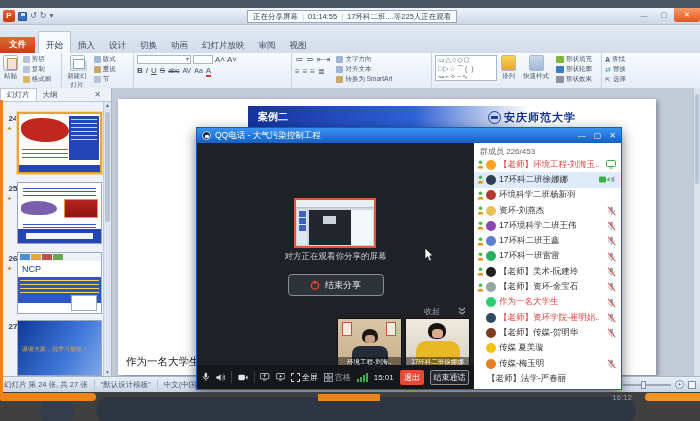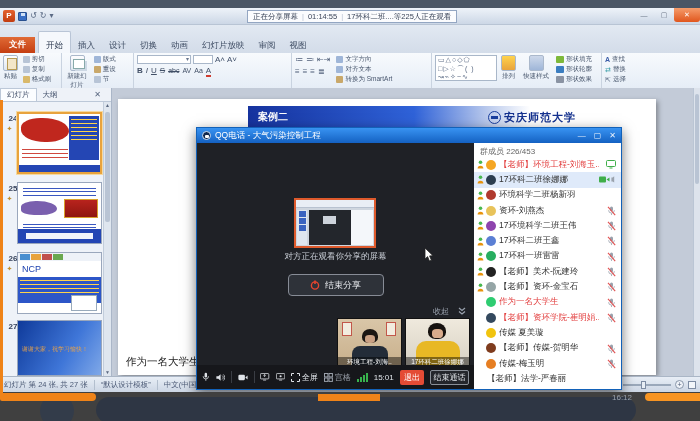--- a/index.html
+++ b/index.html
@@ -100,21 +100,21 @@
   .pv-ribbon { height:8px; background:#e9eef5; border-bottom:1px solid #b8c2d0; }
   .pv-left { position:absolute; left:1px; top:10px; width:10px; bottom:1px; background:#dfe6ef; }
   .pv-left i { display:block; width:7px; height:6px; margin:1px auto; background:#3a63c0; }
   .pv-mid { position:absolute; left:13px; top:10px; width:42px; bottom:1px; background:#23262c; }
   .pv-mid:after { content:""; position:absolute; left:14px; top:6px; width:13px; height:8px; background:#cdd3db; }
   .pv-right { position:absolute; right:1px; top:10px; width:22px; bottom:1px; background:#f4f7fa; }
   .watch-text { position:absolute; top:108px; left:0; width:100%; text-align:center; color:#c9ced6; font-size:8.5px; }
   .end-share { position:absolute; left:50%; transform:translateX(-50%); top:131px; width:96px; height:22px;
                border:1px solid #878c96; border-radius:4px; background:#2e3239; color:#e8eaee; font-size:9px;
                display:flex; align-items:center; justify-content:center; gap:5px; }
-  .collapse { position:absolute; right:8px; top:163px; color:#9aa2ae; font-size:8px; display:flex; align-items:center; gap:9px; }
+  .collapse { position:absolute; right:8px; top:163px; color:#9aa2ae; font-size:8px; display:flex; align-items:center; gap:18px; }
   .vthumbs { position:absolute; right:4px; top:175px; height:49px; display:flex; gap:3px; }
   .vthumb { width:65px; height:49px; position:relative; overflow:hidden; border:1px solid #111; }
   .vthumb .label { position:absolute; left:0; right:0; bottom:0; height:9px; background:rgba(0,0,0,.45);
                    color:#fff; font-size:6.5px; text-align:center; line-height:9px; white-space:nowrap; overflow:hidden; }
   .man-bg { position:absolute; inset:0; background:linear-gradient(#d9c6a8,#c9b08c); }
   .man-bg .poster { position:absolute; top:3px; width:10px; height:14px; background:#f2ecdf; border:1px solid #c2574a; }
   .man-head { position:absolute; left:24px; top:10px; width:16px; height:14px; background:#1c1713; border-radius:50% 50% 40% 40%; }
   .man-face { position:absolute; left:27px; top:16px; width:10px; height:8px; background:#caa184; border-radius:40%; }
   .man-body { position:absolute; left:14px; top:27px; width:36px; height:22px; background:#232c38; border-radius:8px 8px 0 0; }
   .wom-bg { position:absolute; inset:0; background:linear-gradient(#efe9dd,#d8d2c4); }
@@ -728,34 +728,34 @@
               <span class="mname red">【老师】资环学院-崔明娟..</span>
               <span class="mstatus"><svg width="9" height="10" viewBox="0 0 9 10">
                   <rect x="3" y="0.5" width="3" height="4.8" rx="1.5" fill="#9aa2ad"></rect>
                   <path d="M1.6 4.2 a2.9 2.9 0 0 0 5.8 0" fill="none" stroke="#9aa2ad" stroke-width="0.8"></path>
                   <line x1="4.5" y1="7.3" x2="4.5" y2="9" stroke="#9aa2ad" stroke-width="0.8"></line>
                   <line x1="1" y1="0.8" x2="8.2" y2="9.2" stroke="#e05252" stroke-width="1.1"></line>
                 </svg></span>
             </div>
             <div class="mrow">
               <span class="pres"></span>
+              <span class="avatar" style="background:#7f3c1e"></span>
+              <span class="mname">【老师】传媒-贺明华</span>
+              <span class="mstatus"><svg width="9" height="10" viewBox="0 0 9 10">
+                  <rect x="3" y="0.5" width="3" height="4.8" rx="1.5" fill="#9aa2ad"></rect>
+                  <path d="M1.6 4.2 a2.9 2.9 0 0 0 5.8 0" fill="none" stroke="#9aa2ad" stroke-width="0.8"></path>
+                  <line x1="4.5" y1="7.3" x2="4.5" y2="9" stroke="#9aa2ad" stroke-width="0.8"></line>
+                  <line x1="1" y1="0.8" x2="8.2" y2="9.2" stroke="#e05252" stroke-width="1.1"></line>
+                </svg></span>
+            </div>
+            <div class="mrow">
+              <span class="pres"></span>
               <span class="avatar" style="background:#f1c40f"></span>
               <span class="mname">传媒 夏美璇</span>
               <span class="mstatus"></span>
-            </div>
-            <div class="mrow">
-              <span class="pres"></span>
-              <span class="avatar" style="background:#7f3c1e"></span>
-              <span class="mname">【老师】传媒-贺明华</span>
-              <span class="mstatus"><svg width="9" height="10" viewBox="0 0 9 10">
-                  <rect x="3" y="0.5" width="3" height="4.8" rx="1.5" fill="#9aa2ad"></rect>
-                  <path d="M1.6 4.2 a2.9 2.9 0 0 0 5.8 0" fill="none" stroke="#9aa2ad" stroke-width="0.8"></path>
-                  <line x1="4.5" y1="7.3" x2="4.5" y2="9" stroke="#9aa2ad" stroke-width="0.8"></line>
-                  <line x1="1" y1="0.8" x2="8.2" y2="9.2" stroke="#e05252" stroke-width="1.1"></line>
-                </svg></span>
             </div>
             <div class="mrow">
               <span class="pres"></span>
               <span class="avatar" style="background:#e67e22"></span>
               <span class="mname">传媒-梅玉明</span>
               <span class="mstatus"><svg width="9" height="10" viewBox="0 0 9 10">
                   <rect x="3" y="0.5" width="3" height="4.8" rx="1.5" fill="#9aa2ad"></rect>
                   <path d="M1.6 4.2 a2.9 2.9 0 0 0 5.8 0" fill="none" stroke="#9aa2ad" stroke-width="0.8"></path>
                   <line x1="4.5" y1="7.3" x2="4.5" y2="9" stroke="#9aa2ad" stroke-width="0.8"></line>
                   <line x1="1" y1="0.8" x2="8.2" y2="9.2" stroke="#e05252" stroke-width="1.1"></line>

